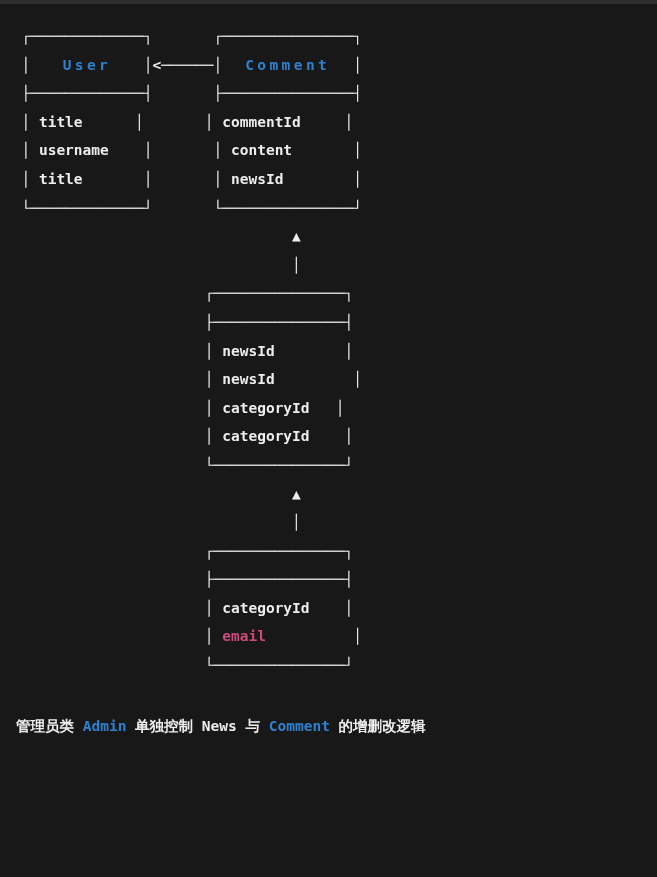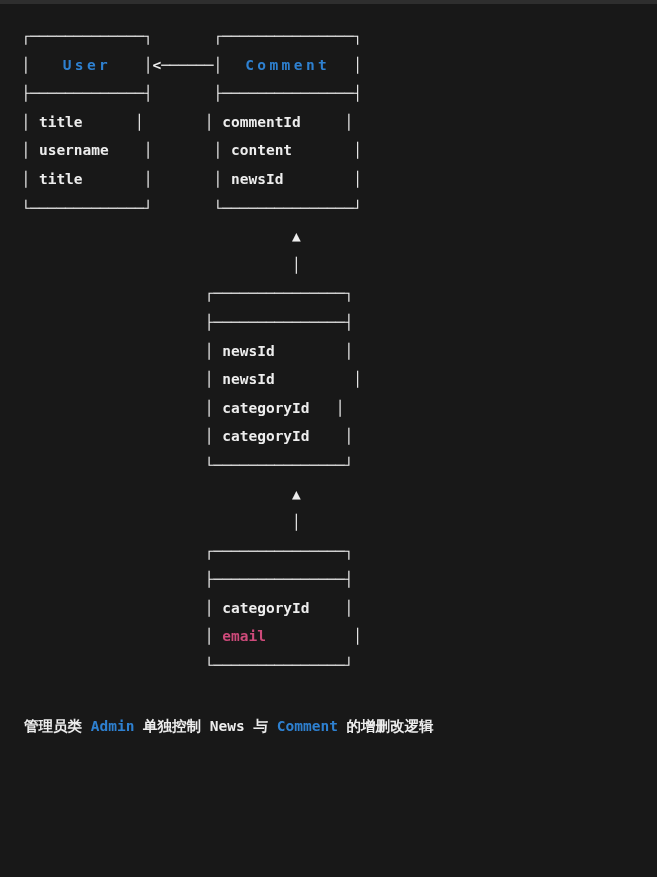--- a/index.html
+++ b/index.html
@@ -30,21 +30,21 @@
   .ov{
     position:absolute;
     top:0;
     display:block;
     text-align:center;
     white-space:pre;
   }
   .ttl{letter-spacing:3.4px;}
   .caption{
     margin-top:4px;
-    padding-left:24px;
+    padding-left:16px;
     height:28.6px;
     line-height:28.6px;
     white-space:pre;
     font-size:14.5px;
     font-weight:700;
     color:#ededed;
     font-family:"DejaVu Sans Mono","DejaVu Sans",monospace;
   }
 </style>
 </head>

